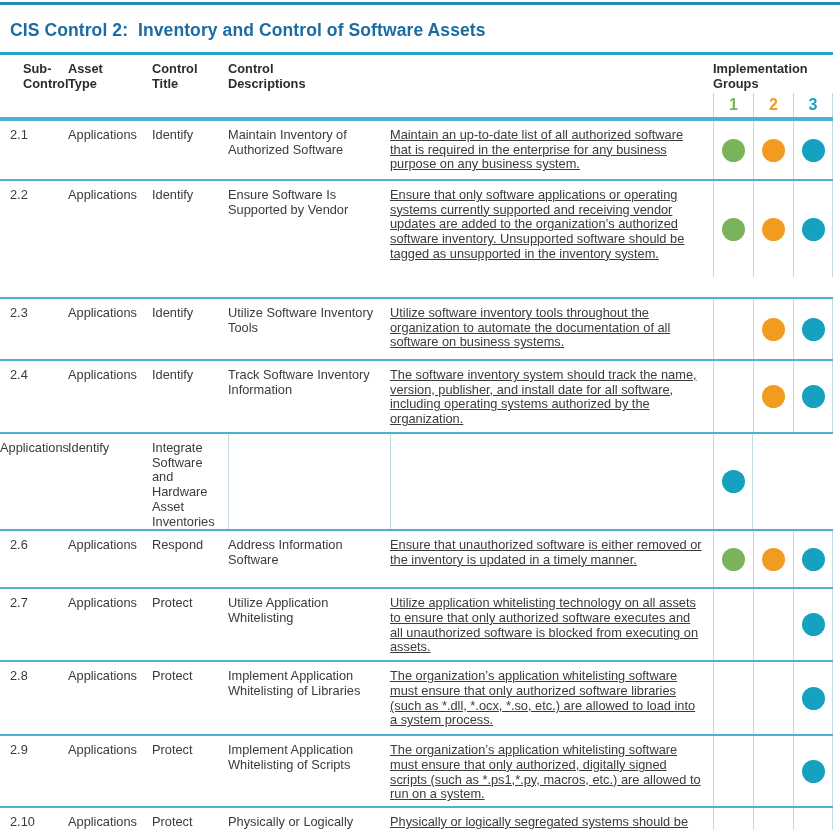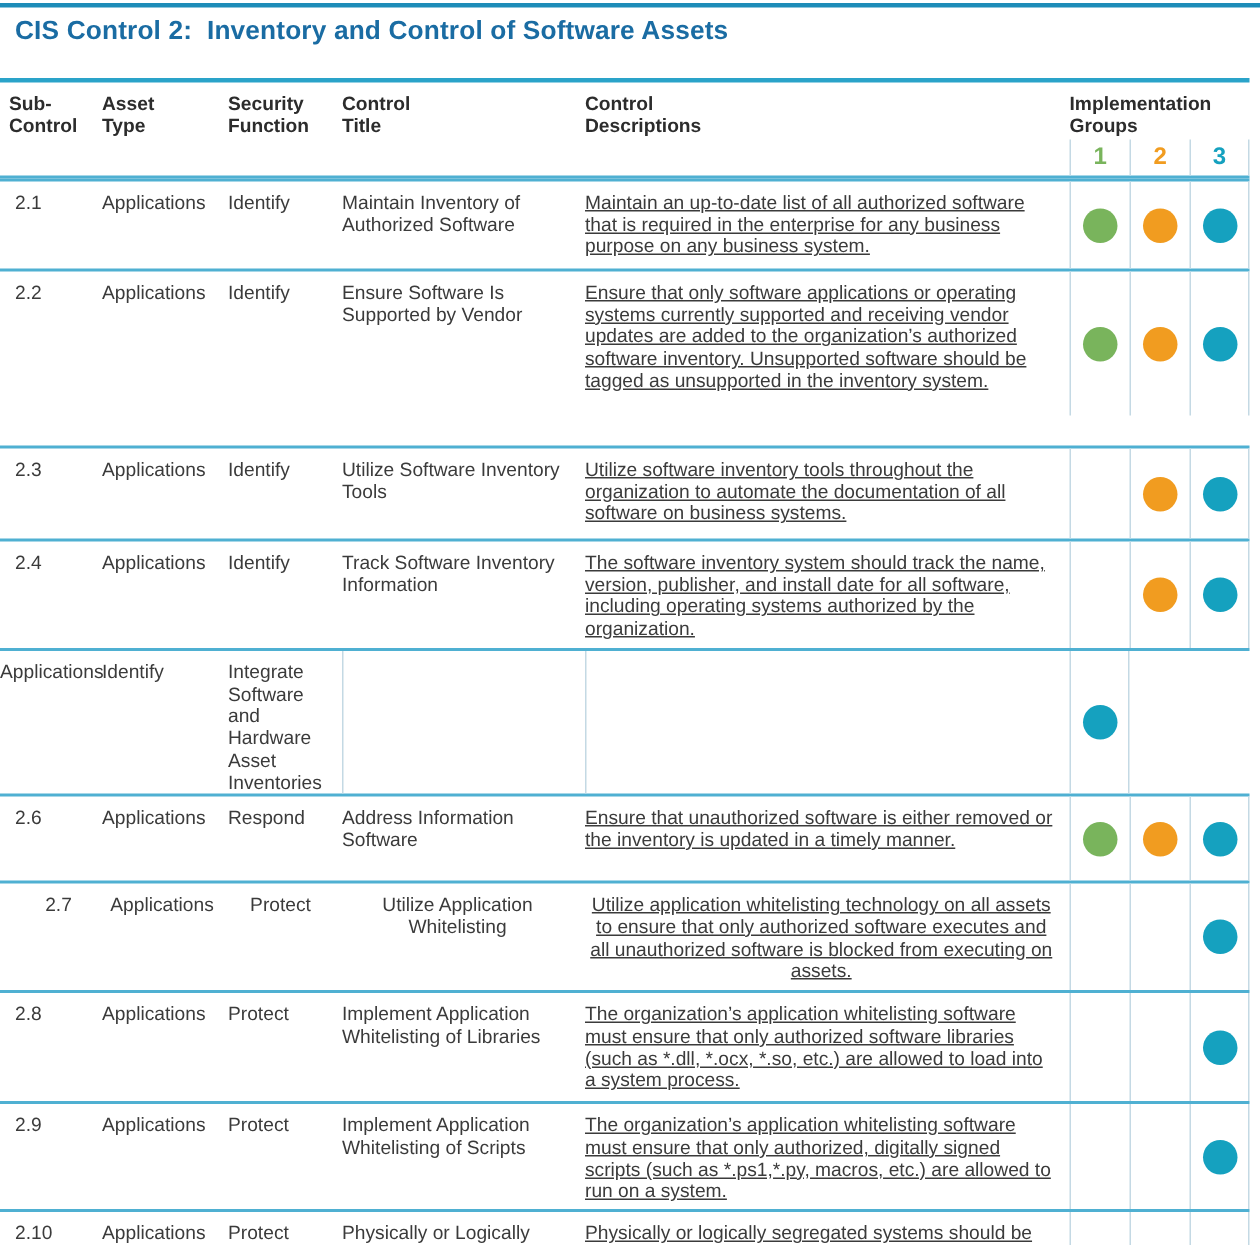--- a/index.html
+++ b/index.html
@@ -4,21 +4,21 @@
 <style>
   html, body { margin:0; padding:0; }
   body {
     width:840px; height:830px; position:relative; overflow:hidden;
     background:#ffffff;
     font-family:"Liberation Sans", sans-serif;
     color:var(--body-text, #3b3b3b);
   }
   .top-rule { position:absolute; top:2px; left:0; width:840px; height:3px; background:var(--top-rule,#1d8cb8); }
   .page-title {
-    position:absolute; top:10px; left:10px;
+    position:absolute; top:20px; left:10px;
     font-size:17.5px; font-weight:bold; letter-spacing:0.1px;
     color:var(--title,#1a6ca3); white-space:pre;
   }
   .table { position:absolute; top:52px; left:0; width:833px; }
   .thick-rule { height:3px; background:var(--header-rule,#2aa3c9); }
 
   .grid-row {
     display:grid;
     grid-template-columns:68px 84px 76px 162px 323px 40px 40px 40px;
   }
@@ -55,45 +55,44 @@
   .c-sec   { padding-right:6px; }
   .c-title { padding-right:8px; }
   .c-desc  { padding-right:8px;text-decoration:underline; }
   .row .c-group { display:flex; align-items:center; justify-content:center; padding-top:0; }
   .dot { width:23px; height:23px; border-radius:50%; visibility:hidden; }
   .dot.on { visibility:visible; }
   .dot.d1 { background:var(--group1,#79b45c); }
   .dot.d2 { background:var(--group2,#f19c20); }
   .dot.d3 { background:var(--group3,#15a1bf); }
 
-  .cell-pad { padding-left:6px; }
+  .cell-pad { padding-left:23px; }
   .rows .row:nth-of-type(1)  { min-height:58px; }
   .rows .row:nth-of-type(2)  { min-height:96px; }
   .rows .row:nth-of-type(3)  { min-height:60px;margin-top:20px; }
   .rows .row:nth-of-type(4)  { min-height:71px; }
   .rows .row:nth-of-type(5)  { min-height:73px; }
   .rows .row:nth-of-type(6)  { min-height:56px; }
-  .rows .row:nth-of-type(7)  { min-height:71px;text-align:center; }
+  .rows .row:nth-of-type(7)  { min-height:71px; }
   .rows .row:nth-of-type(8)  { min-height:72px; }
   .rows .row:nth-of-type(9)  { min-height:70px; }
   .rows .row:nth-of-type(10) { min-height:66px; }
 </style>
 </head>
 <body>
 
 <div class="top-rule"></div>
 <div class="page-title">CIS Control 2:  Inventory and Control of Software Assets</div>
 
 <div class="table">
   <div class="thick-rule"></div>
 
   <div class="grid-row hdr-labels">
     <div class="cell h-sub cell-pad"><span class="h-txt">Sub-Control</span></div>
     <div class="cell h-asset"><span class="h-txt">Asset Type</span></div>
-    <div class="cell h-sec"><span class="h-txt">Security Function</span></div>
     <div class="cell h-title"><span class="h-txt">Control Title</span></div>
     <div class="cell h-desc"><span class="h-txt">Control Descriptions</span></div>
     <div class="cell h-groups"><span class="h-txt">Implementation Groups</span></div>
   </div>
 
   <div class="grid-row hdr-numbers">
     <div class="cell"></div>
     <div class="cell"></div>
     <div class="cell"></div>
     <div class="cell"></div>

